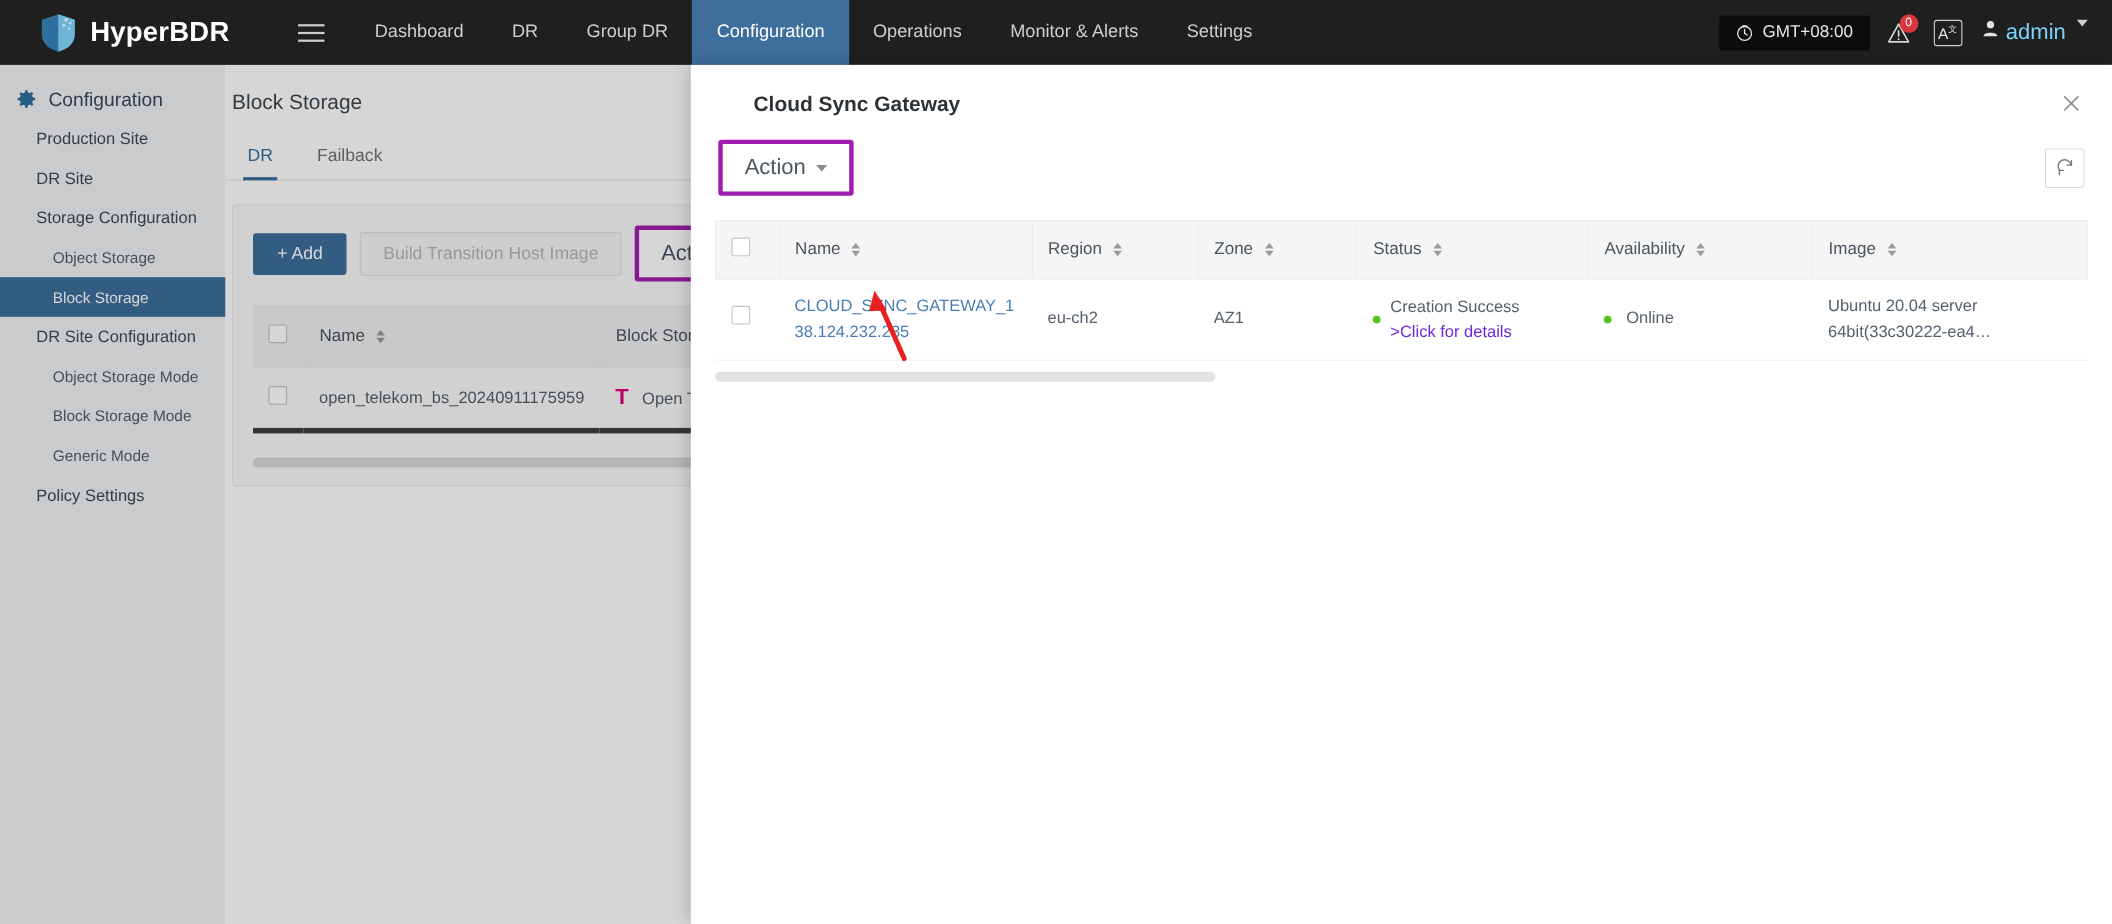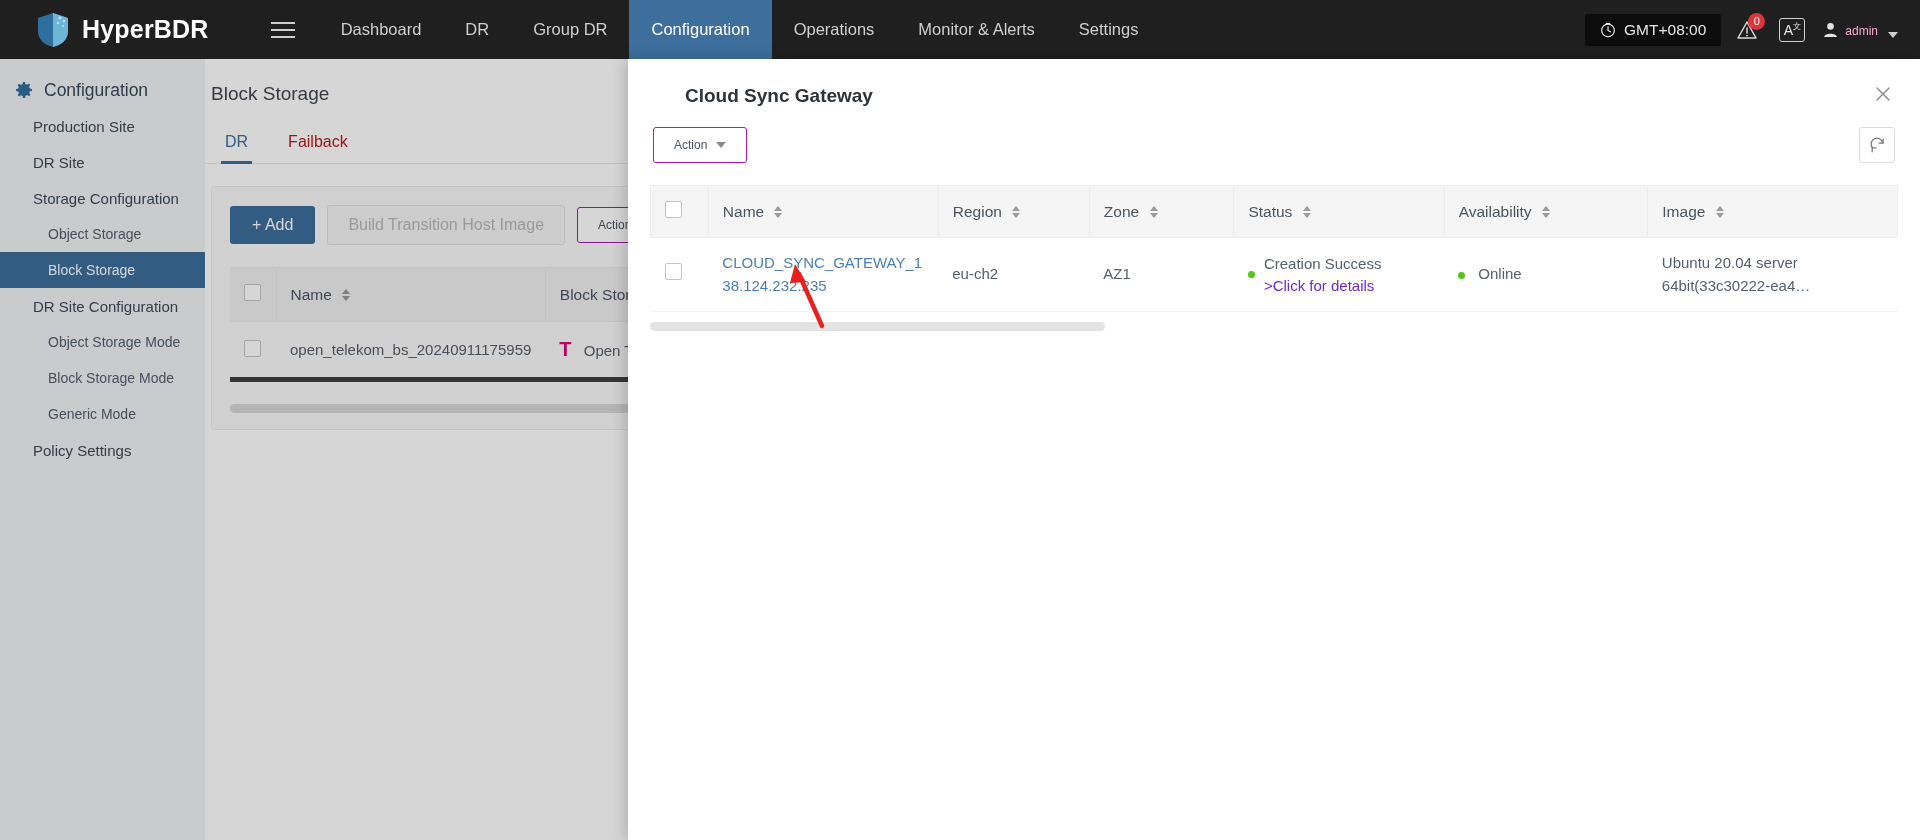--- a/index.html
+++ b/index.html
@@ -66,22 +66,22 @@
     padding: 0 4px; line-height: 1;
   }
   .lang-btn {
     width: 26px; height: 24px; border: 1.6px solid #cfcfcf;
     border-radius: 3px; display:flex; align-items:center; justify-content:center;
     font-size: 14px; color: #e8e8e8; cursor: pointer; margin: 0 10px 0 6px;
     position: relative;
   }
   .lang-btn sup { font-size: 8px; position: relative; top: -3px; left: 0px; }
   .userbox {
-    display: flex; align-items: flex-end; gap: 7px;
-    font-size: 12px; color: #f9a8d4; cursor: pointer; padding-left: 4px;
+    display: flex; align-items: flex-start; gap: 7px;
+    font-size: 20px; color: #7dd3fc; cursor: pointer; padding-left: 4px;
   }
   .caret-down {
     width: 0; height: 0; border-left: 5px solid transparent;
     border-right: 5px solid transparent; border-top: 6px solid #cfcfcf;
     margin-left: 3px;
   }
 
   
   .page {
     position: absolute; top: 59px; left: 0;
@@ -119,21 +119,21 @@
   }
   .page-title {
     font-size: 19px; color: #40484f; padding: 10px 0 0 6px;
   }
   .tabs {
     display: flex; gap: 0px; margin-top: 20px;
     border-bottom: 1px solid #e6e6e6; width: 1500px;
   }
   .tab {
     padding: 8px 20px 12px 20px; font-size: 16px;
-    color: #b91c1c; cursor: pointer; position: relative;
+    color: #737373; cursor: pointer; position: relative;
   }
   .tab.active { color: #3d6e9c; }
   .tab.active:after {
     content: ""; position: absolute; left: 16px; right: 16px; bottom: -1px;
     height: 3px; background: #3d6e9c;
   }
   .panel {
     margin: 22px 0 0 6px; width: 1480px;
     background: #fafafa; border: 1px solid #ebebeb; border-radius: 3px;
     padding: 18px 18px 16px 18px;
@@ -143,22 +143,22 @@
     background: #3d6e9c; color: #fff; border: none; border-radius: 3px;
     font-size: 16px; padding: 10px 22px; cursor: pointer;
     font-family: "Liberation Sans", sans-serif;
   }
   .btn-ghost {
     background: #f5f5f5; color: #b7b7b7; border: 1px solid #e0e0e0;
     border-radius: 3px; font-size: 16px; padding: 10px 20px; cursor: not-allowed;
     font-family: "Liberation Sans", sans-serif;
   }
   .btn-outline {
-    background: #ffffff; color: #4a5560; border: 1px solid #a21caf;
-    border-radius: 3px; font-size: 12px; padding: 10px 20px; cursor: pointer;
+    background: #ffffff; color: #4a5560; border: 4px solid #a21caf;
+    border-radius: 3px; font-size: 20px; padding: 10px 20px; cursor: pointer;
     display: flex; align-items: center; gap: 9px;
     font-family: "Liberation Sans", sans-serif;
   }
   .chev {
     width: 0; height: 0; border-left: 5px solid transparent;
     border-right: 5px solid transparent; border-top: 6px solid #8a8a8a;
   }
   .bg-table { width: 100%; margin-top: 22px; border-collapse: collapse; }
   .bg-table th {
     background: #f0f0f0; border-top: 1px solid #e8e8e8;

